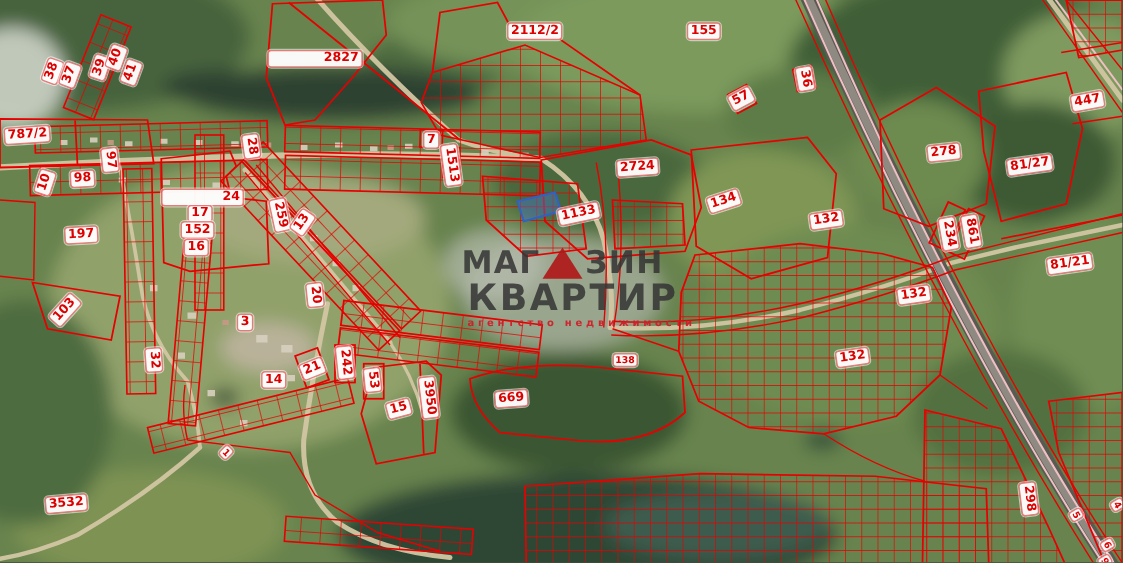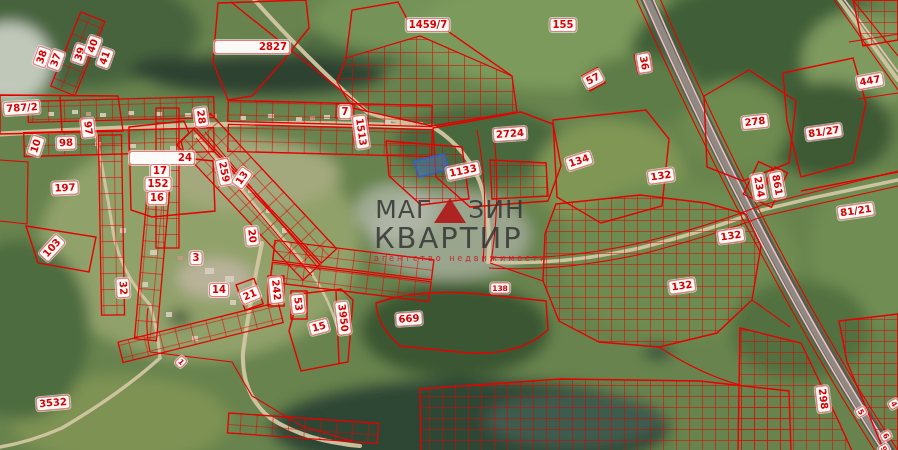--- a/index.html
+++ b/index.html
@@ -8,22 +8,22 @@
   .map svg{position:absolute;left:0;top:0;}
   .pf{fill:url(#cA);stroke:#e60000;stroke-width:1.3;}
   .pfB{fill:url(#cB);stroke:#e60000;stroke-width:1.4;}
   .ol{fill:none;stroke:#e60000;stroke-width:1.4;}
   .ol2{fill:none;stroke:#e60000;stroke-width:1.1;}
   .labels{position:absolute;inset:0;}
   .lbl{position:absolute;background:rgba(255,255,255,.96);border:1px solid #ea7a7a;border-radius:3px;
        color:#dc0000;font-weight:bold;font-size:10px;line-height:12px;padding:0 2px;white-space:nowrap;
        box-shadow:0 0 0 1px rgba(255,255,255,.55);}
   .lbl.sm{font-size:7.5px;line-height:9px;padding:0 1px;}
-  .wm{position:absolute;left:374px;top:197px;width:152px;text-align:left;
-      color:rgba(52,52,52,.85);font-weight:normal;}
+  .wm{position:absolute;left:374px;top:197px;width:152px;text-align:center;
+      color:rgba(52,52,52,.85);font-weight:bold;}
   .wm-l1{font-size:25px;line-height:26px;letter-spacing:1px;display:flex;align-items:flex-end;justify-content:center;}
   .wm-tri{width:0;height:0;border-left:16px solid transparent;border-right:16px solid transparent;
           border-bottom:25px solid rgba(175,25,25,.92);display:inline-block;margin:0 2px;}
   .wm-l2{font-size:29px;line-height:30px;letter-spacing:2px;}
   .wm-l3{font-size:8px;letter-spacing:3px;color:rgba(205,30,40,.95);margin-top:1px;white-space:nowrap;}
 </style>
 </head>
 <body>
 
 <div class="map">
@@ -234,24 +234,24 @@
       <span class="lbl" style="left: 36px; top: 146px; transform: translate(-50%, -50%) rotate(-72deg);">10</span>
       <span class="lbl" style="left: 66px; top: 143px; transform: translate(-50%, -50%) rotate(-3deg);">98</span>
       <span class="lbl" style="left: 65px; top: 188px; transform: translate(-50%, -50%) rotate(-3deg);">197</span>
       <span class="lbl" style="left: 162px; top: 158px; transform: translate(-50%, -50%) rotate(0deg); padding-left: 48px;">24</span>
       <span class="lbl" style="left: 160px; top: 171px; transform: translate(-50%, -50%) rotate(0deg);">17</span>
       <span class="lbl" style="left: 158px; top: 184px; transform: translate(-50%, -50%) rotate(0deg);">152</span>
       <span class="lbl" style="left: 157px; top: 198px; transform: translate(-50%, -50%) rotate(0deg);">16</span>
       <span class="lbl" style="left: 52px; top: 248px; transform: translate(-50%, -50%) rotate(-48deg);">103</span>
       <span class="lbl" style="left: 201px; top: 117px; transform: translate(-50%, -50%) rotate(82deg);">28</span>
       <span class="lbl" style="left: 196px; top: 258px; transform: translate(-50%, -50%) rotate(0deg);">3</span>
-      <span class="lbl" style="left: 219px; top: 290px; transform: translate(-50%, -50%) rotate(0deg); text-align: center;">14</span>
+      <span class="lbl" style="left: 219px; top: 304px; transform: translate(-50%, -50%) rotate(0deg); text-align: center;">14</span>
       <span class="lbl" style="left: 123px; top: 288px; transform: translate(-50%, -50%) rotate(86deg);">32</span>
       <span class="lbl" style="left: 252px; top: 47px; transform: translate(-50%, -50%) rotate(0deg); padding-left: 44px;">2827</span>
-      <span class="lbl" style="left: 428px; top: 25px; transform: translate(-50%, -50%) rotate(0deg);">1459/7</span>
+      <span class="lbl" style="left: 428px; top: 25px; transform: translate(-50%, -50%) rotate(0deg);">2112/2</span>
       <span class="lbl" style="left: 563px; top: 25px; transform: translate(-50%, -50%) rotate(0deg);">155</span>
       <span class="lbl" style="left: 345px; top: 112px; transform: translate(-50%, -50%) rotate(0deg);">7</span>
       <span class="lbl" style="left: 361px; top: 132px; transform: translate(-50%, -50%) rotate(82deg);">1513</span>
       <span class="lbl" style="left: 593px; top: 79px; transform: translate(-50%, -50%) rotate(-28deg);">57</span>
       <span class="lbl" style="left: 644px; top: 63px; transform: translate(-50%, -50%) rotate(80deg);">36</span>
       <span class="lbl" style="left: 510px; top: 134px; transform: translate(-50%, -50%) rotate(-4deg);">2724</span>
       <span class="lbl" style="left: 463px; top: 171px; transform: translate(-50%, -50%) rotate(-12deg);">1133</span>
       <span class="lbl" style="left: 579px; top: 161px; transform: translate(-50%, -50%) rotate(-18deg);">134</span>
       <span class="lbl" style="left: 224px; top: 172px; transform: translate(-50%, -50%) rotate(78deg);">259</span>
       <span class="lbl" style="left: 242px; top: 178px; transform: translate(-50%, -50%) rotate(-55deg);">13</span>

